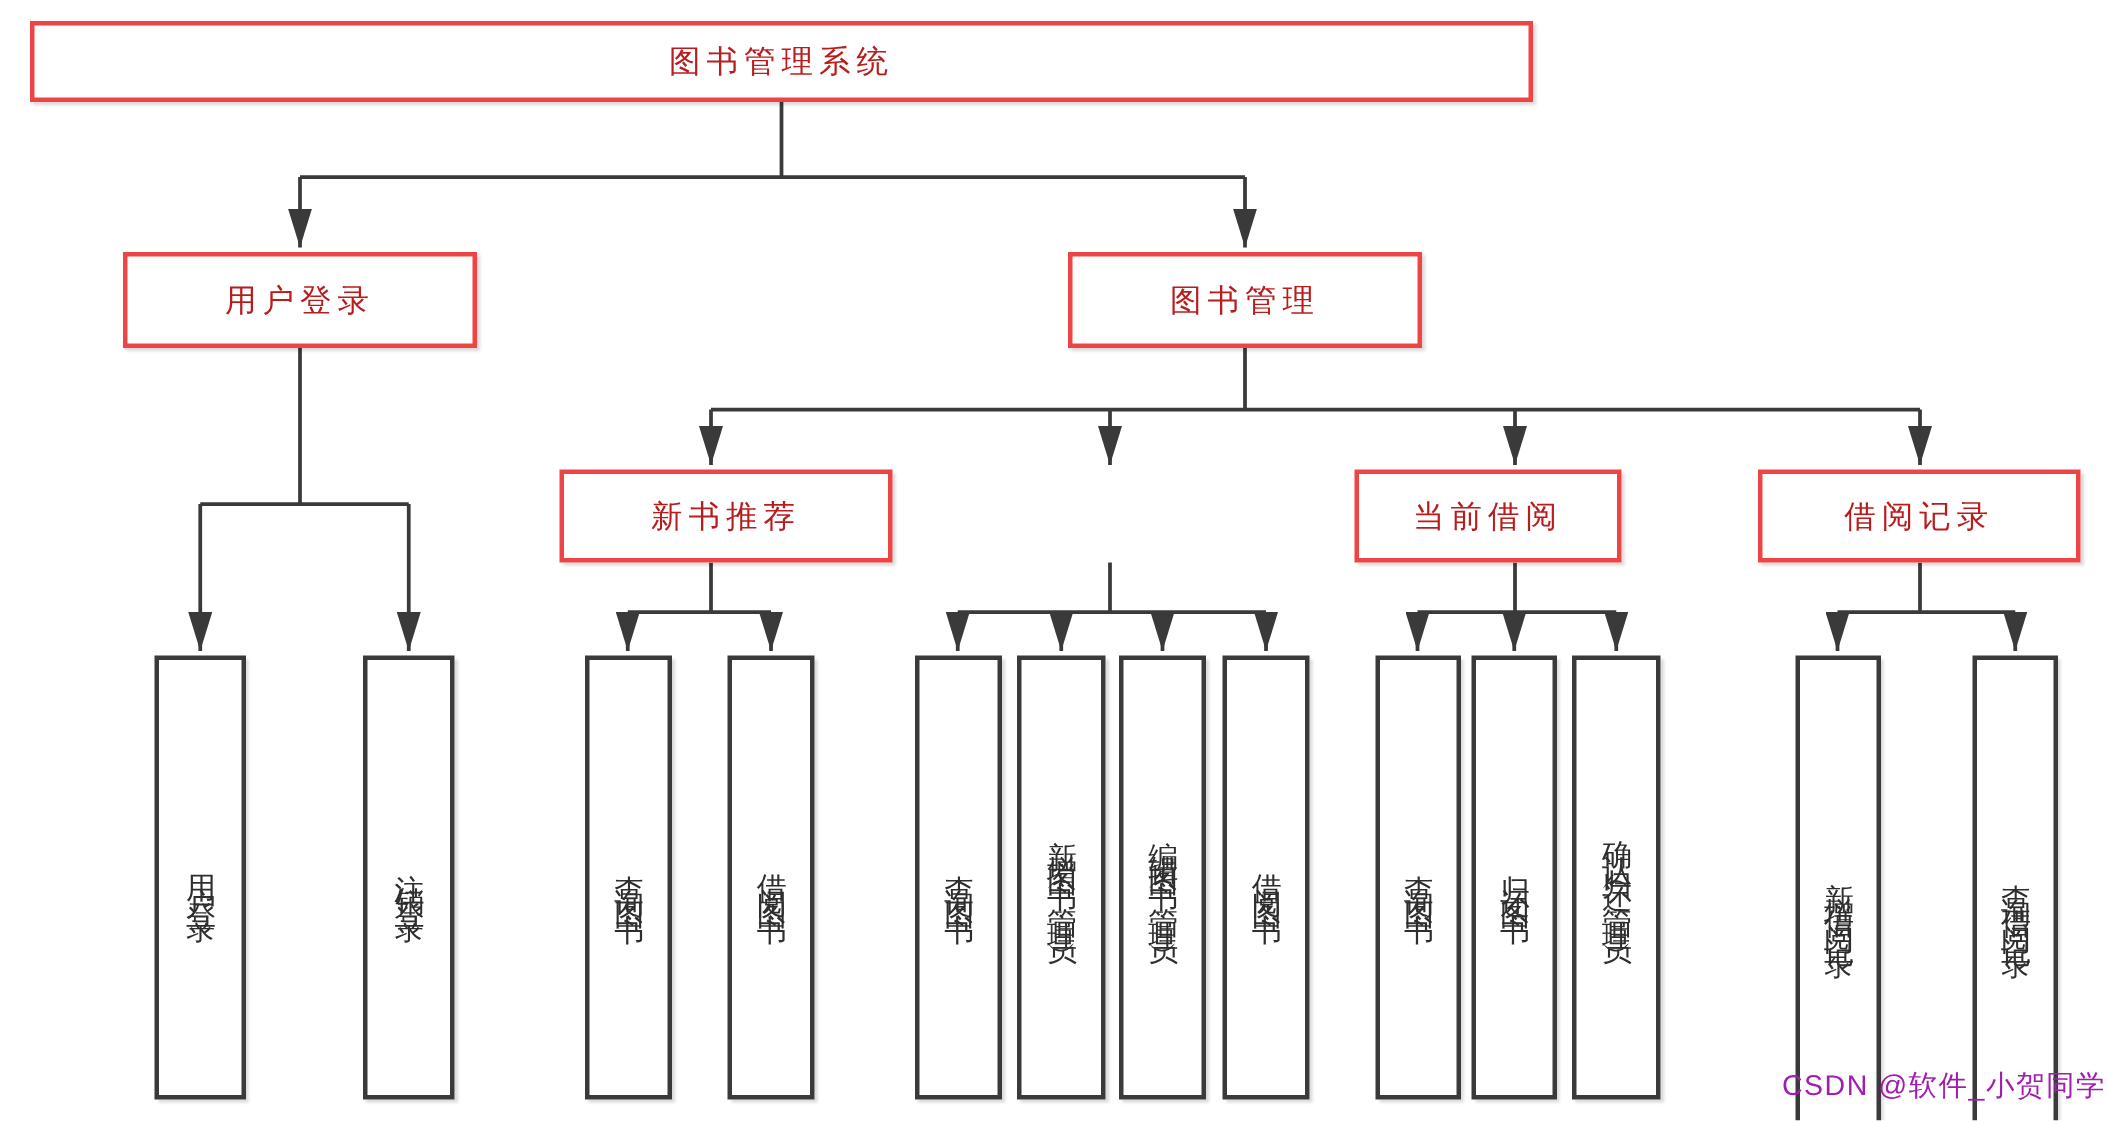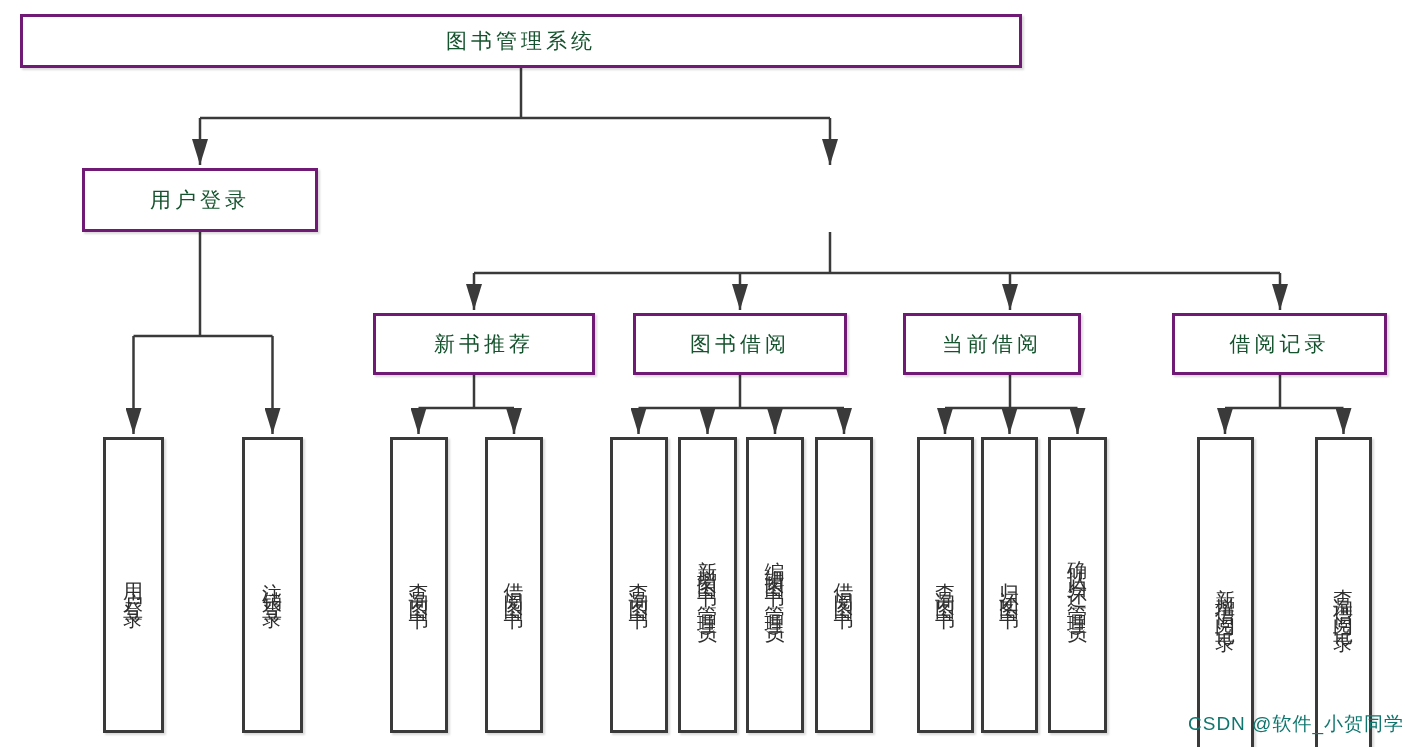--- a/index.html
+++ b/index.html
@@ -14,27 +14,27 @@
   .wires {
     position: absolute;
     left: 0; top: 0;
     width: 1405px; height: 747px;
     z-index: 1;
   }
   .node {
     position: absolute;
     box-sizing: border-box;
     background: #ffffff;
-    border: 3px solid #701a75;
+    border: 3px solid #ef4444;
     display: flex;
     align-items: center;
     justify-content: center;
     font-size: 21px;
     letter-spacing: 4px;
-    color: #14532d;
+    color: #b91c1c;
     z-index: 2;
     box-shadow: 2px 2px 2px rgba(0,0,0,0.15);
     white-space: nowrap;
   }
   .leaf {
     position: absolute;
     top: 437px;
     height: 296px;
     box-sizing: border-box;
     background: #ffffff;
@@ -51,21 +51,21 @@
     z-index: 2;
     box-shadow: 2px 2px 2px rgba(0,0,0,0.15);
   }
   .leaf.clipped { height: 326px; }
   .watermark {
     position: absolute;
     left: 1188px;
     top: 711px;
     font-size: 19px;
     letter-spacing: 1px;
-    color: #0f766e;
+    color: #a21caf;
     z-index: 5;
     white-space: nowrap;
   }
 </style>
 </head>
 <body>
 
 <div class="canvas">
 
   <svg class="wires" viewBox="0 0 1405 747" xmlns="http://www.w3.org/2000/svg">
@@ -114,23 +114,23 @@
       <path d="M1280 375 V408"></path>
       <path d="M1225 408 H1343.5"></path>
       <path d="M1225 408 V434" marker-end="url(#arw)"></path>
       <path d="M1343.5 408 V434" marker-end="url(#arw)"></path>
     </g>
   </svg>
 
   <div class="node" style="left:20px; top:14px; width:1002px; height:54px;">图书管理系统</div>
 
   <div class="node" style="left:82px; top:168px; width:236px; height:64px;">用户登录</div>
+  <div class="node" style="left:712px; top:168px; width:236px; height:64px;">图书管理</div>
 
   <div class="node" style="left:373px; top:313px; width:222px; height:62px;">新书推荐</div>
-  <div class="node" style="left:633px; top:313px; width:214px; height:62px;">图书借阅</div>
   <div class="node" style="left:903px; top:313px; width:178px; height:62px;">当前借阅</div>
   <div class="node" style="left:1172px; top:313px; width:215px; height:62px;">借阅记录</div>
 
   <div class="leaf" style="left:103px; width:61px;">用户登录</div>
   <div class="leaf" style="left:242px; width:61px;">注销登录</div>
 
   <div class="leaf" style="left:390px; width:58px;">查询图书</div>
   <div class="leaf" style="left:485px; width:58px;">借阅图书</div>
 
   <div class="leaf" style="left:610px; width:58px;">查询图书</div>

